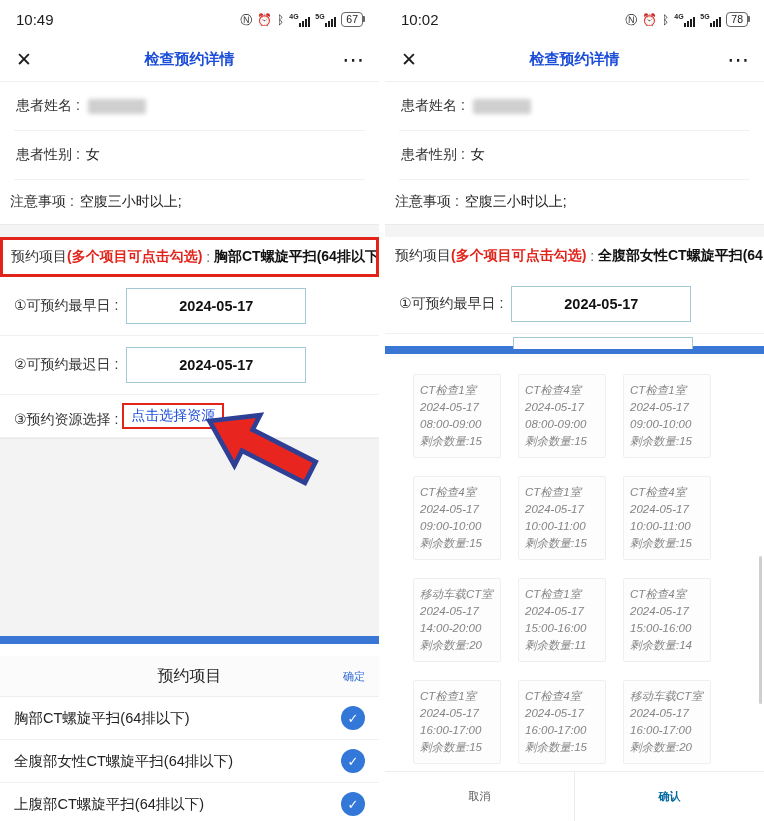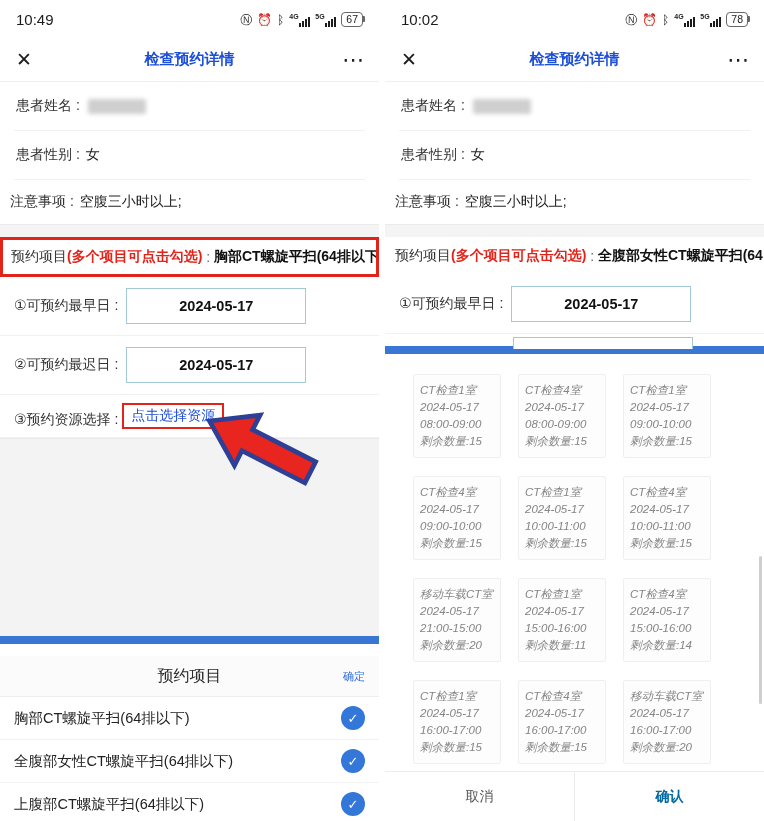--- a/index.html
+++ b/index.html
@@ -60,21 +60,21 @@
   
   .partial-row { height:12px; position:relative; background:#fff; }
   .partial-box { position:absolute; left:128px; top:3px; width:180px; height:12px; border:1px solid #a3c8d6; border-bottom:none; background:#fff; }
 
   .grid { background:#fff; padding:20px 0 0 28px; display:grid; grid-template-columns:repeat(3,88px); column-gap:17px; row-gap:18px;font-style:italic; }
   .card { border:1px solid #efefef; background:#fdfdfd; border-radius:2px; padding:7px 6px; font-size:11.5px; line-height:17px; color:#858585; }
 
   .scrollbar { position:absolute; right:2px; top:556px; width:3px; height:148px; background:#cfcfcf; border-radius:2px; }
 
   .action-bar { position:absolute; left:0; right:0; bottom:0; height:50px; display:flex; background:#fff; border-top:1px solid #ececec; }
-  .action-bar .half { flex:1; display:flex; align-items:center; justify-content:center; font-size:14px; }
+  .action-bar .half { flex:1; display:flex; align-items:center; justify-content:center; font-size:11px; }
   .action-cancel { color:#555; }
   .action-confirm { color:#0369a1; font-weight:bold; border-left:1px solid #ececec; }
 </style>
 </head>
 <body>
 
 <div class="phone left">
   <div class="status-bar">
     <span>10:49</span>
     <span class="status-icons">
@@ -264,21 +264,21 @@
     </div>
     <div class="card">
       <div>CT检查4室</div>
       <div>2024-05-17</div>
       <div>10:00-11:00</div>
       <div>剩余数量:15</div>
     </div>
     <div class="card">
       <div>移动车载CT室</div>
       <div>2024-05-17</div>
-      <div>21:00-15:00</div>
+      <div>14:00-20:00</div>
       <div>剩余数量:20</div>
     </div>
     <div class="card">
       <div>CT检查1室</div>
       <div>2024-05-17</div>
       <div>15:00-16:00</div>
       <div>剩余数量:11</div>
     </div>
     <div class="card">
       <div>CT检查4室</div>

